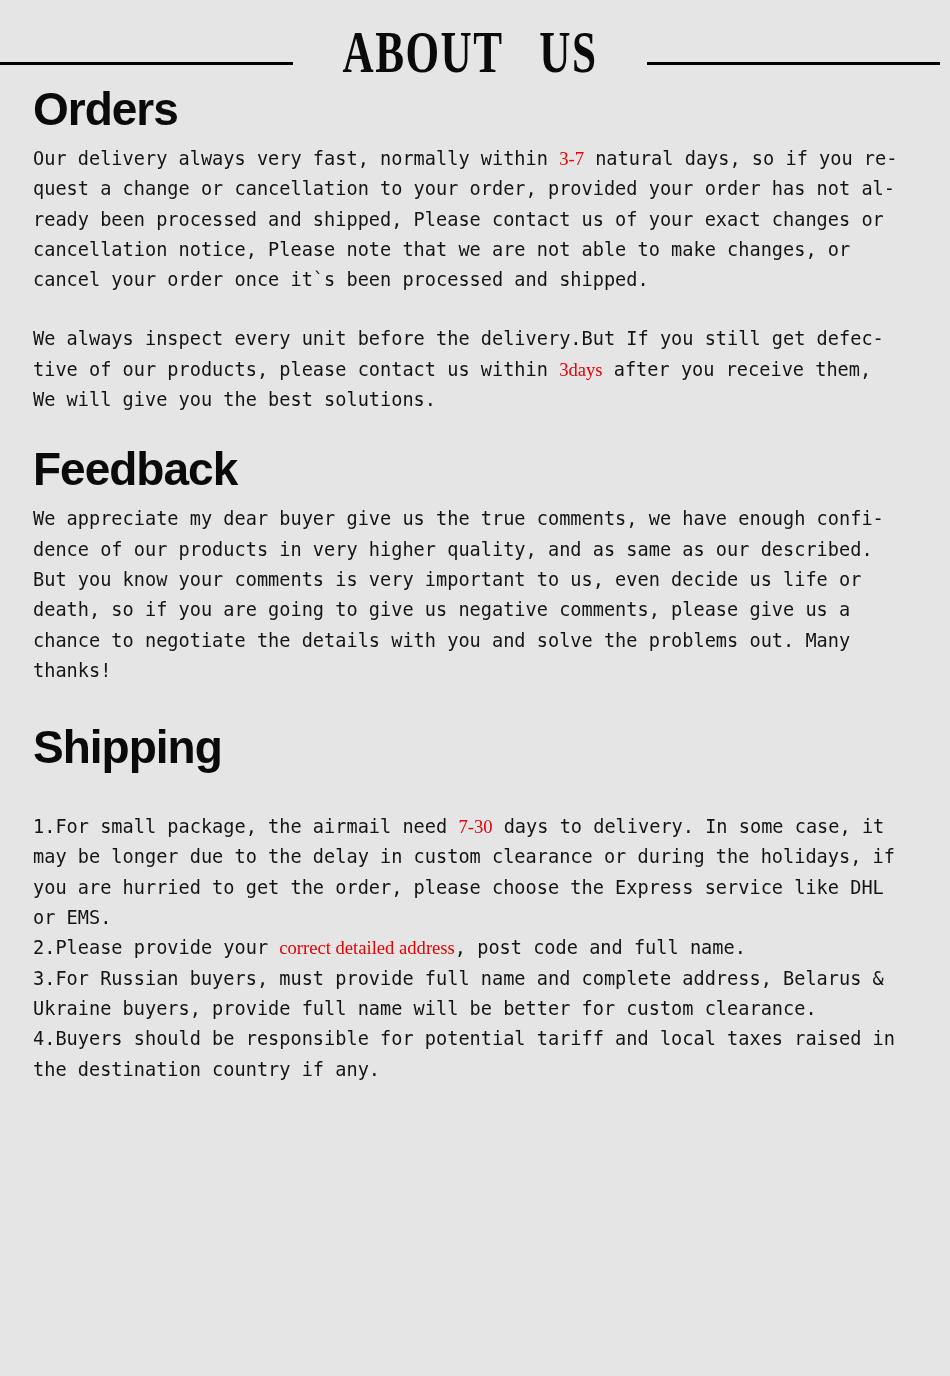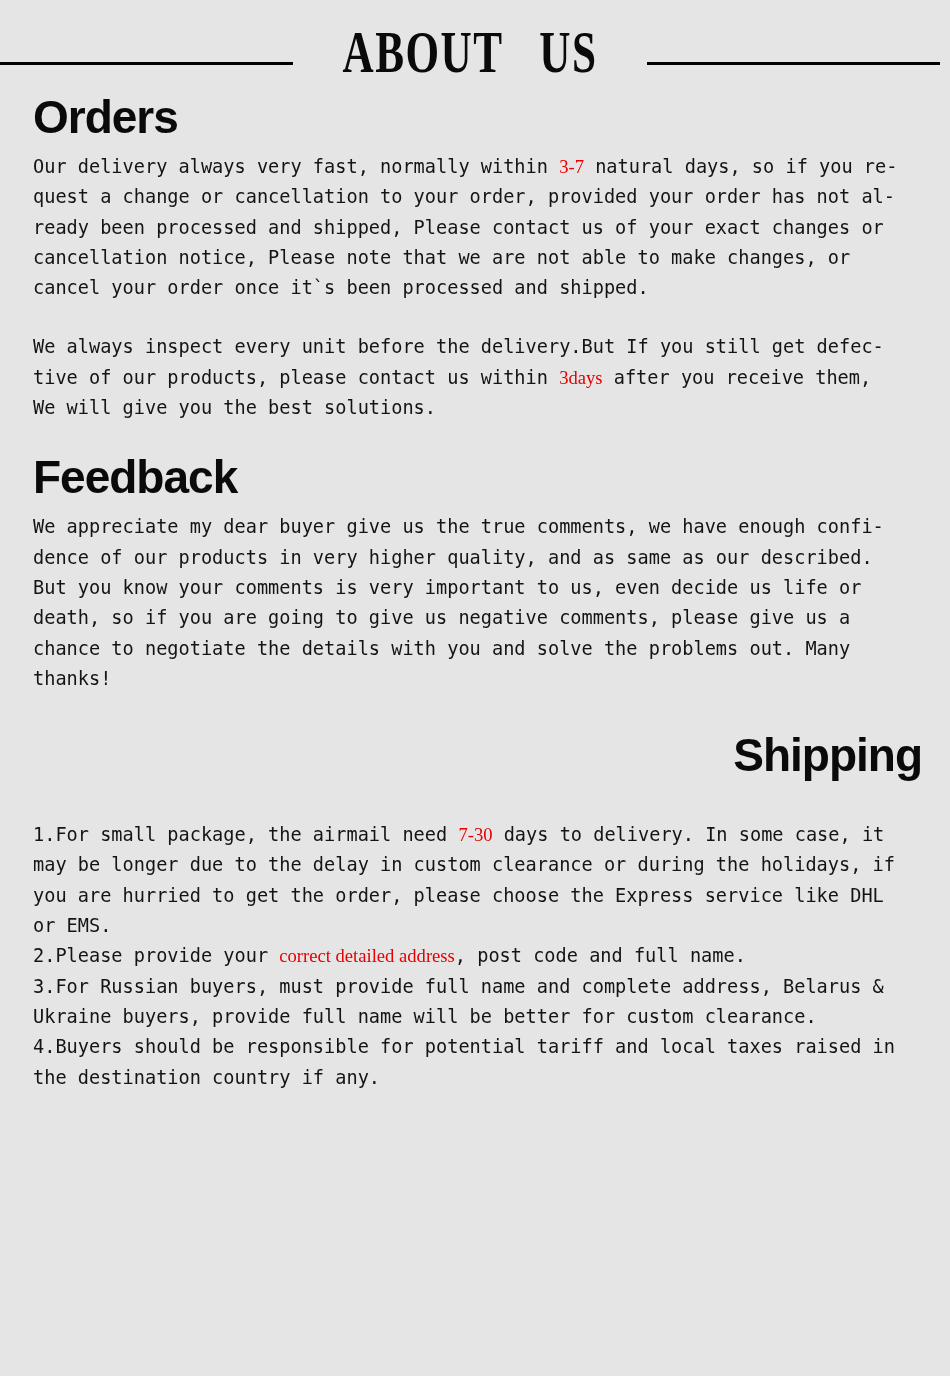--- a/index.html
+++ b/index.html
@@ -42,24 +42,24 @@
     line-height: 64px;
     color: #0a0a0a;
     letter-spacing: 2px;
     word-spacing: 34px;
     white-space: nowrap;
     transform: scaleX(0.72);
     transform-origin: center;
   }
   
   section { margin: 0; }
-  section.s1 { margin-top: 8px; }
+  section.s1 { }
   section.s2 { margin-top: 29px; }
   section.s3 { margin-top: 29px; }
-  section.s4 { margin-top: 36px; text-align: right; }
+  section.s4 { margin-top: 36px; }
   section.s5 { margin-top: 40px; }
   h2.section-heading {
     margin: 0 0 10px 0;
     padding: 0;
     font-family: "Liberation Sans", sans-serif;
     font-weight: bold;
     font-size: 46px;
     line-height: 50px;
     letter-spacing: -1px;
     color: #0a0a0a;

